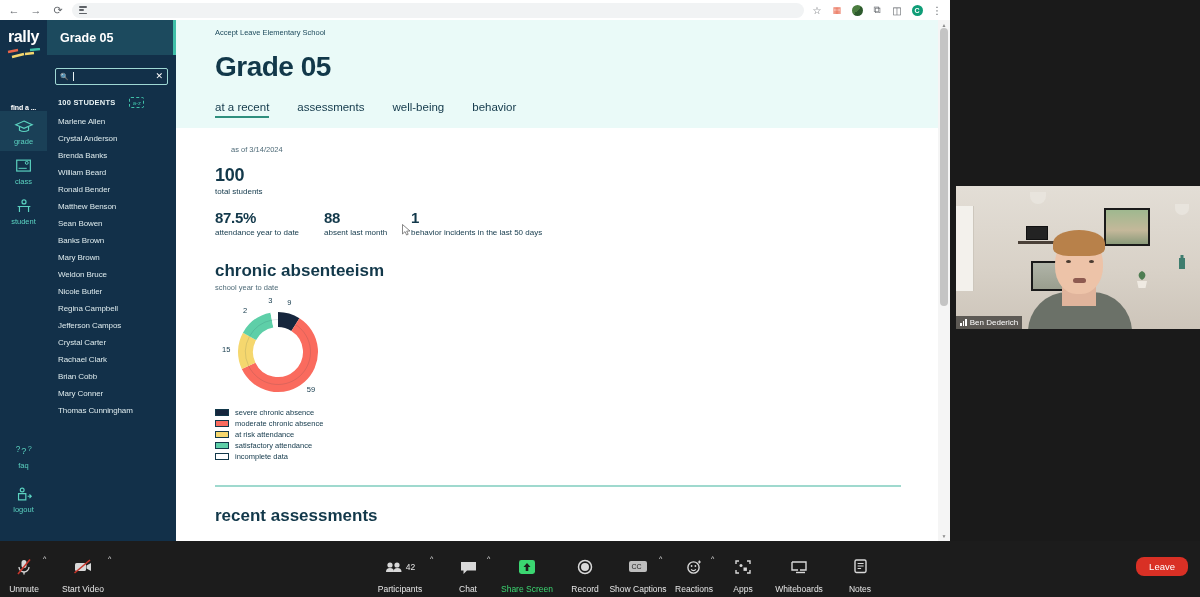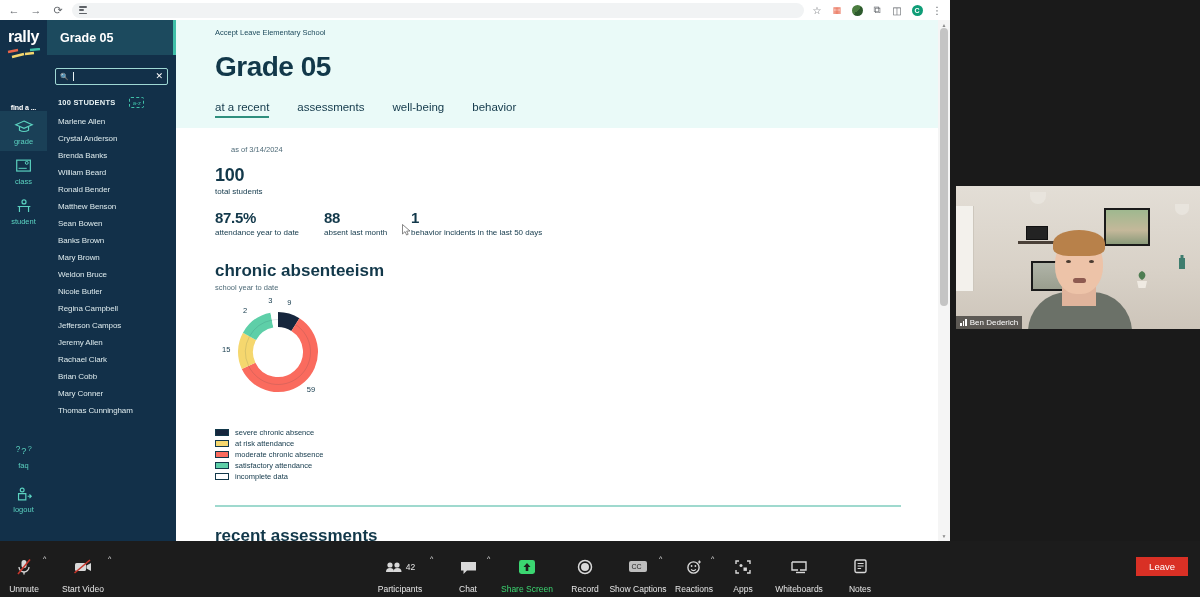--- a/index.html
+++ b/index.html
@@ -175,21 +175,21 @@
   #stat-absent { width: 87px; }
 
   #chronic-title {
     font-size: 17px; font-weight: bold; color: #12384a; margin-top: 24px;
   }
   #chronic-sub { font-size: 7.5px; color: #4f6b78; margin-top: 2px; }
   #donut-area { position: relative; width: 230px; height: 108px; margin-top: 8px; }
   #donut-svg { position: absolute; left: 10px; top: 0; }
   .donut-num { position: absolute; font-size: 7.5px; color: #12384a; }
 
-  #legend { margin-top: 20px; }
+  #legend { margin-top: 0; }
   .legend-row { display: flex; align-items: center; gap: 6px; margin-bottom: 2px; }
   .legend-swatch {
     width: 14px; height: 7px; border: 1.3px solid #12384a; flex: none;
   }
   .legend-label { font-size: 7.5px; color: #12384a; }
   #divider-line {
     height: 2px; background: #9fd9ce; margin-top: 24px; width: 686px;
   }
   #recent-row { display: flex; align-items: flex-end; gap: 9px; margin-top: 19px; }
   #recent-title { font-size: 17px; font-weight: bold; color: #12384a; }
@@ -291,21 +291,21 @@
     position: absolute; top: 16px; display: flex; flex-direction: column;
     align-items: center; gap: 7px; font-size: 8.5px; color: #e6e6e6;
   }
   .tb-ico { height: 20px; display: flex; align-items: center; justify-content: center; }
   .tb-caret {
     position: absolute; top: 14px; color: #e6e6e6; font-size: 7px;
   }
   #tb-share .tb-label { color: #3bd671; }
   #leave-button {
     position: absolute; right: 12px; top: 16px; background: #d93025;
-    color: #ffffff; font-size: 9.5px; padding: 4px 13px; border-radius: 0;
+    color: #ffffff; font-size: 9.5px; padding: 4px 13px; border-radius: 8px;
   }
   #participants-badge {
     font-size: 8.5px; color: #e6e6e6;
   }
 </style>
 </head>
 <body>
 
 <div id="browser-chrome">
   <div class="nav-btn">←</div>
@@ -415,21 +415,21 @@
         <div class="student-row">William Beard</div>
         <div class="student-row">Ronald Bender</div>
         <div class="student-row">Matthew Benson</div>
         <div class="student-row">Sean Bowen</div>
         <div class="student-row">Banks Brown</div>
         <div class="student-row">Mary Brown</div>
         <div class="student-row">Weldon Bruce</div>
         <div class="student-row">Nicole Butler</div>
         <div class="student-row">Regina Campbell</div>
         <div class="student-row">Jefferson Campos</div>
-        <div class="student-row">Jeremy Allen</div>
+        <div class="student-row">Crystal Carter</div>
         <div class="student-row">Rachael Clark</div>
         <div class="student-row">Brian Cobb</div>
         <div class="student-row">Mary Conner</div>
         <div class="student-row">Thomas Cunningham</div>
       </div>
   </div>
 
   <div id="collapse-tab">‹</div>
 
   <div id="main-content">
@@ -487,26 +487,26 @@
           <div class="donut-num" style="left: 28.023px; top: 5.74013px;">2</div>
           <div class="donut-num" style="left: 53.2005px; top: -3.77366px;">3</div>
         </div>
 
       <div id="legend">
           <div class="legend-row">
             <span class="legend-swatch" style="background: rgb(22, 38, 61);"></span>
             <span class="legend-label">severe chronic absence</span>
           </div>
           <div class="legend-row">
+            <span class="legend-swatch" style="background: rgb(250, 107, 94);"></span>
+            <span class="legend-label">moderate chronic absence</span>
+          </div>
+          <div class="legend-row">
             <span class="legend-swatch" style="background: rgb(245, 215, 110);"></span>
             <span class="legend-label">at risk attendance</span>
-          </div>
-          <div class="legend-row">
-            <span class="legend-swatch" style="background: rgb(250, 107, 94);"></span>
-            <span class="legend-label">moderate chronic absence</span>
           </div>
           <div class="legend-row">
             <span class="legend-swatch" style="background: rgb(94, 207, 168);"></span>
             <span class="legend-label">satisfactory attendance</span>
           </div>
           <div class="legend-row">
             <span class="legend-swatch" style="background: rgb(255, 255, 255);"></span>
             <span class="legend-label">incomplete data</span>
           </div>
         </div>

